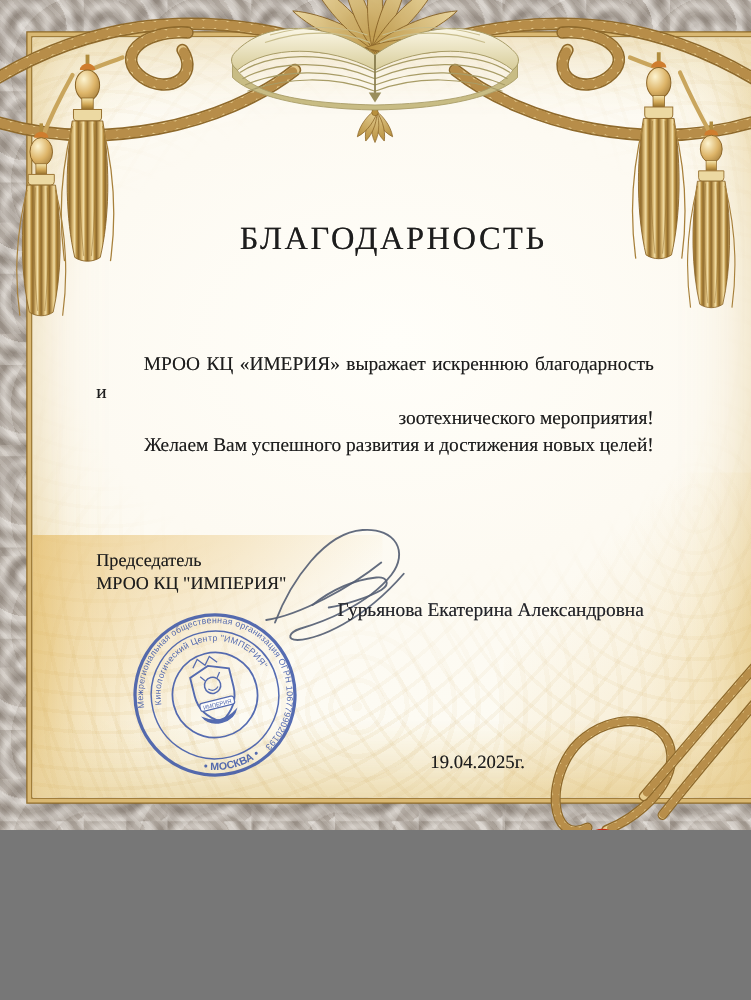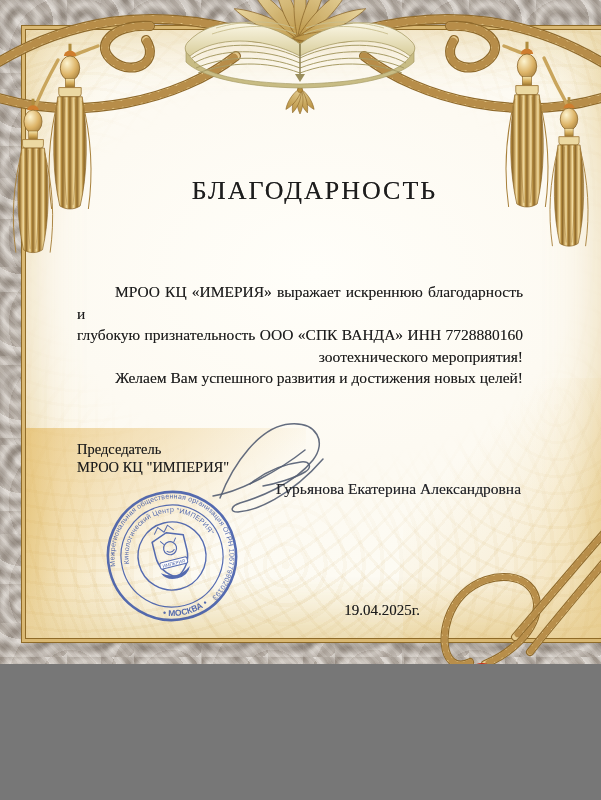--- a/index.html
+++ b/index.html
@@ -65,21 +65,21 @@
   }
   .bline{text-align:right}
   .bline.fill{text-align:justify;text-align-last:justify}
   .bline.ind{text-indent:38px}
   .closing{
     position:absolute;left:77px;top:441px;
     font-size:14.5px;line-height:17.6px;color:var(--ink,#1f1f1f);
     text-shadow:0 0 .4px rgba(25,25,25,.5);
   }
   .signer{
-    position:absolute;left:276px;top:480px;font-size:15.5px;color:#23242a;
+    position:absolute;left:270px;top:480px;font-size:15.5px;color:#23242a;
     text-shadow:0 0 .4px rgba(25,25,25,.5);
   }
   .date{
     position:absolute;left:240px;top:602px;width:180px;text-align:right;
     font-size:15px;color:var(--ink,#1f1f1f);text-shadow:0 0 .4px rgba(25,25,25,.5);
   }
   .sig path{fill:none;stroke:#566074;stroke-width:1.5;stroke-linecap:round;opacity:.92}
   
   .stamp{left:102px;top:486px;}
   .stamp .ring{fill:none;stroke:var(--stamp-blue,#3a55a8)}
@@ -209,21 +209,20 @@
       <path d="M388 30 C 358 20 328 20 304 30 M384 24 C 356 16 328 16 306 24" stroke="#c8bd8c" stroke-width=".9" fill="none"></path>
       <path d="M300 40 L300 72" stroke="#8a7e50" stroke-width="1.4"></path>
       <path d="M295 70 L300 78 L305 70 Z" fill="#9a8e5c"></path>
     </g>
   </svg>
 
   <div class="title">БЛАГОДАРНОСТЬ</div>
 
   <div class="bodytext">
       <div class="bline fill ind">МРОО КЦ «ИМЕРИЯ» выражает искреннюю благодарность и</div>
-      <div class="bline fill">глубокую признательность ООО «СПК ВАНДА» ИНН 7728880160</div>
       <div class="bline">зоотехнического мероприятия!</div>
       <div class="bline ind">Желаем Вам успешного развития и достижения новых целей!</div>
     </div>
 
   <div class="closing">
     <div>Председатель</div>
     <div>МРОО КЦ "ИМПЕРИЯ"</div>
   </div>
 
   <svg class="sig" style="left:205px;top:412px" width="145" height="105" viewBox="0 0 145 105">

